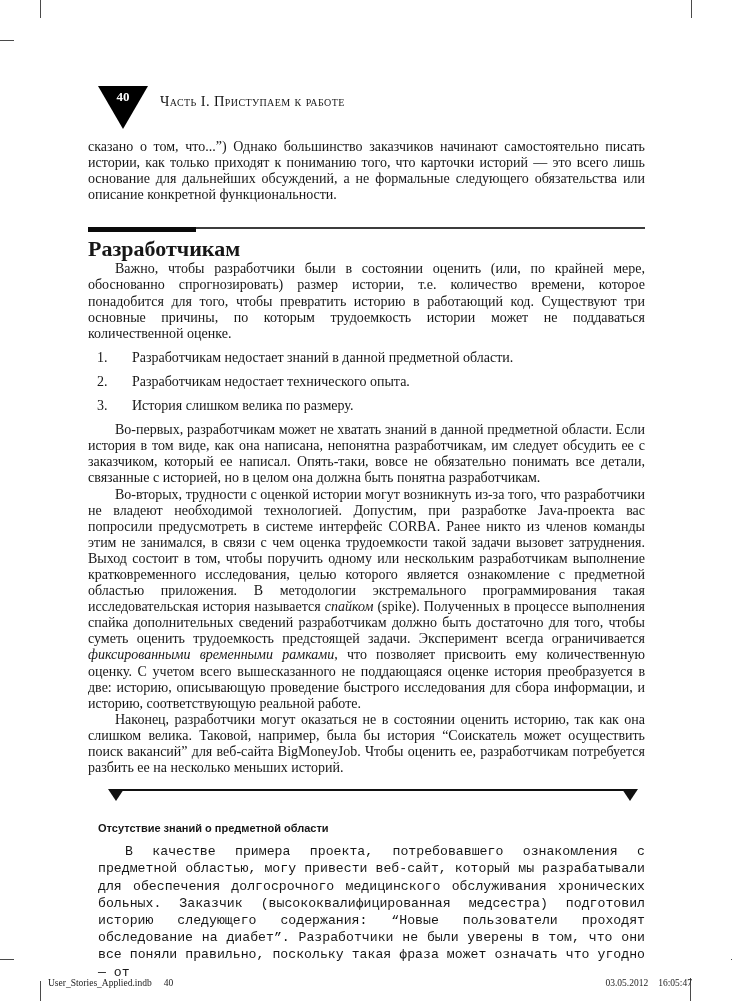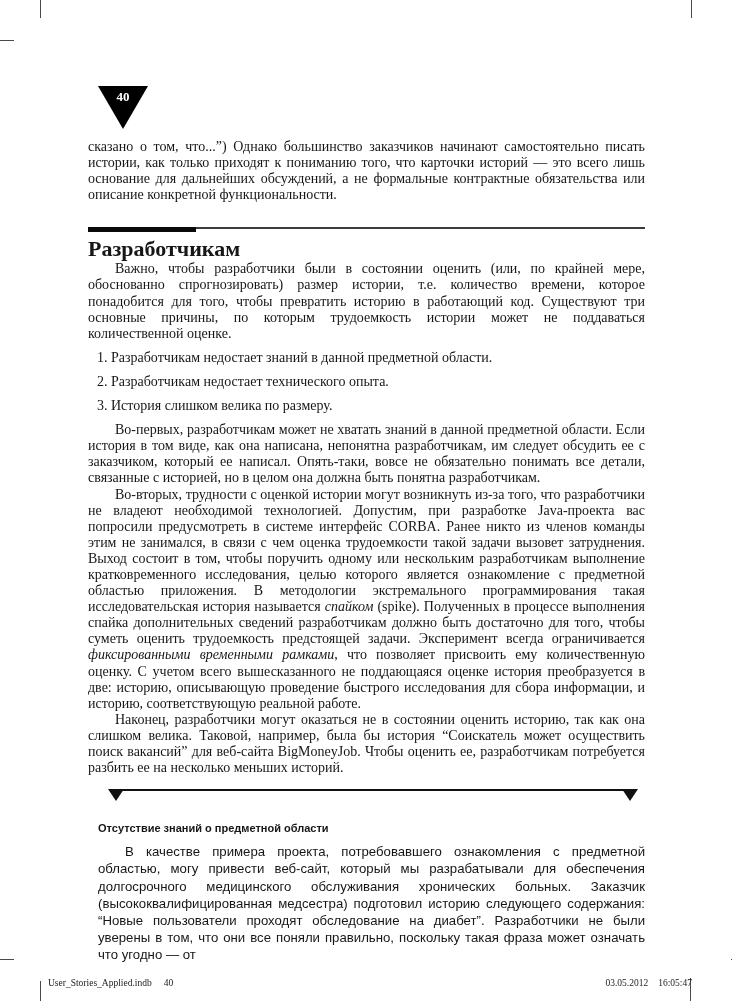--- a/index.html
+++ b/index.html
@@ -59,21 +59,21 @@
   h1.sec{
     font-size:22px;font-weight:bold;
     margin:5px 0 0 0;line-height:24px;
     font-family:"Liberation Serif", serif;
   }
   .after-heading{}
   
   .num-list{margin-top:8px;}
   .num-item{display:flex;margin-bottom:8px;font-size:14px;line-height:16.1px;}
   .num-item .num{width:23px;flex:none;padding-left:9px;box-sizing:border-box;}
-  .num-item .txt{flex:1;}
+  .num-item .txt{flex:1;margin-left:21px;}
   .mt{margin-top:3px;}
   
   .divider{
     position:relative;
     margin:13px 0 0 28px;
     width:514px;height:12px;
     border-top:2px solid #111;
   }
   .divider .dtri{
     position:absolute;top:-2px;width:0;height:0;
@@ -86,20 +86,21 @@
   
   .note{font-family:"Liberation Sans", sans-serif;margin-left:10px;width:547px;}
   h2.note-heading{
     font-size:11px;font-weight:bold;
     margin:15px 0 0 0;line-height:20px;
   }
   .note-para{
     font-size:13.2px;line-height:17.2px;
     text-align:justify;text-indent:27px;
     margin:5px 0 0 0;
+    font-family:Liberation Mono, monospace;
   }
   
   .footer-left{
     position:absolute;left:48px;top:978px;
     font-size:9.5px;color:#222;
     font-family:"Liberation Serif", serif;
   }
   .footer-left .fpage{margin-left:12px;}
   .footer-right{
     position:absolute;right:56px;top:978px;
@@ -120,23 +121,24 @@
   <div class="mark h" style="top:959px;left:0;width:14px;"></div>
   <div class="mark h" style="top:959px;right:0;width:17px;"></div>
   <div class="mark v" style="left:40px;bottom:0;height:20px;"></div>
   <div class="mark v" style="left:690px;bottom:0;height:23px;"></div>
 
   <div class="content">
 
     <div class="page-header">
       <div class="tri-badge"></div>
       <div class="tri-num">40</div>
+      <div class="running-title">Часть I. Приступаем к работе</div>
     </div>
 
-    <p class="para no-indent">сказано о том, что...”) Однако большинство заказчиков начинают самостоятельно писать истории, как только приходят к пониманию того, что карточки историй — это всего лишь основание для дальнейших обсуждений, а не формальные контрактные обязательства или описание конкретной функциональности.</p>
+    <p class="para no-indent">сказано о том, что...”) Однако большинство заказчиков начинают самостоятельно писать истории, как только приходят к пониманию того, что карточки историй — это всего лишь основание для дальнейших обсуждений, а не формальные следующего обязательства или описание конкретной функциональности.</p>
 
     <div class="rule-row">
       <div class="rule-thick"></div>
       <div class="rule-thin"></div>
     </div>
     <h1 class="sec">Разработчикам</h1>
 
     <p class="para after-heading">Важно, чтобы разработчики были в состоянии оценить (или, по крайней мере, обоснованно спрогнозировать) размер истории, т.е. количество времени, которое понадобится для того, чтобы превратить историю в работающий код. Существуют три основные причины, по которым трудоемкость истории может не поддаваться количественной оценке.</p>
 
     <div class="num-list">

